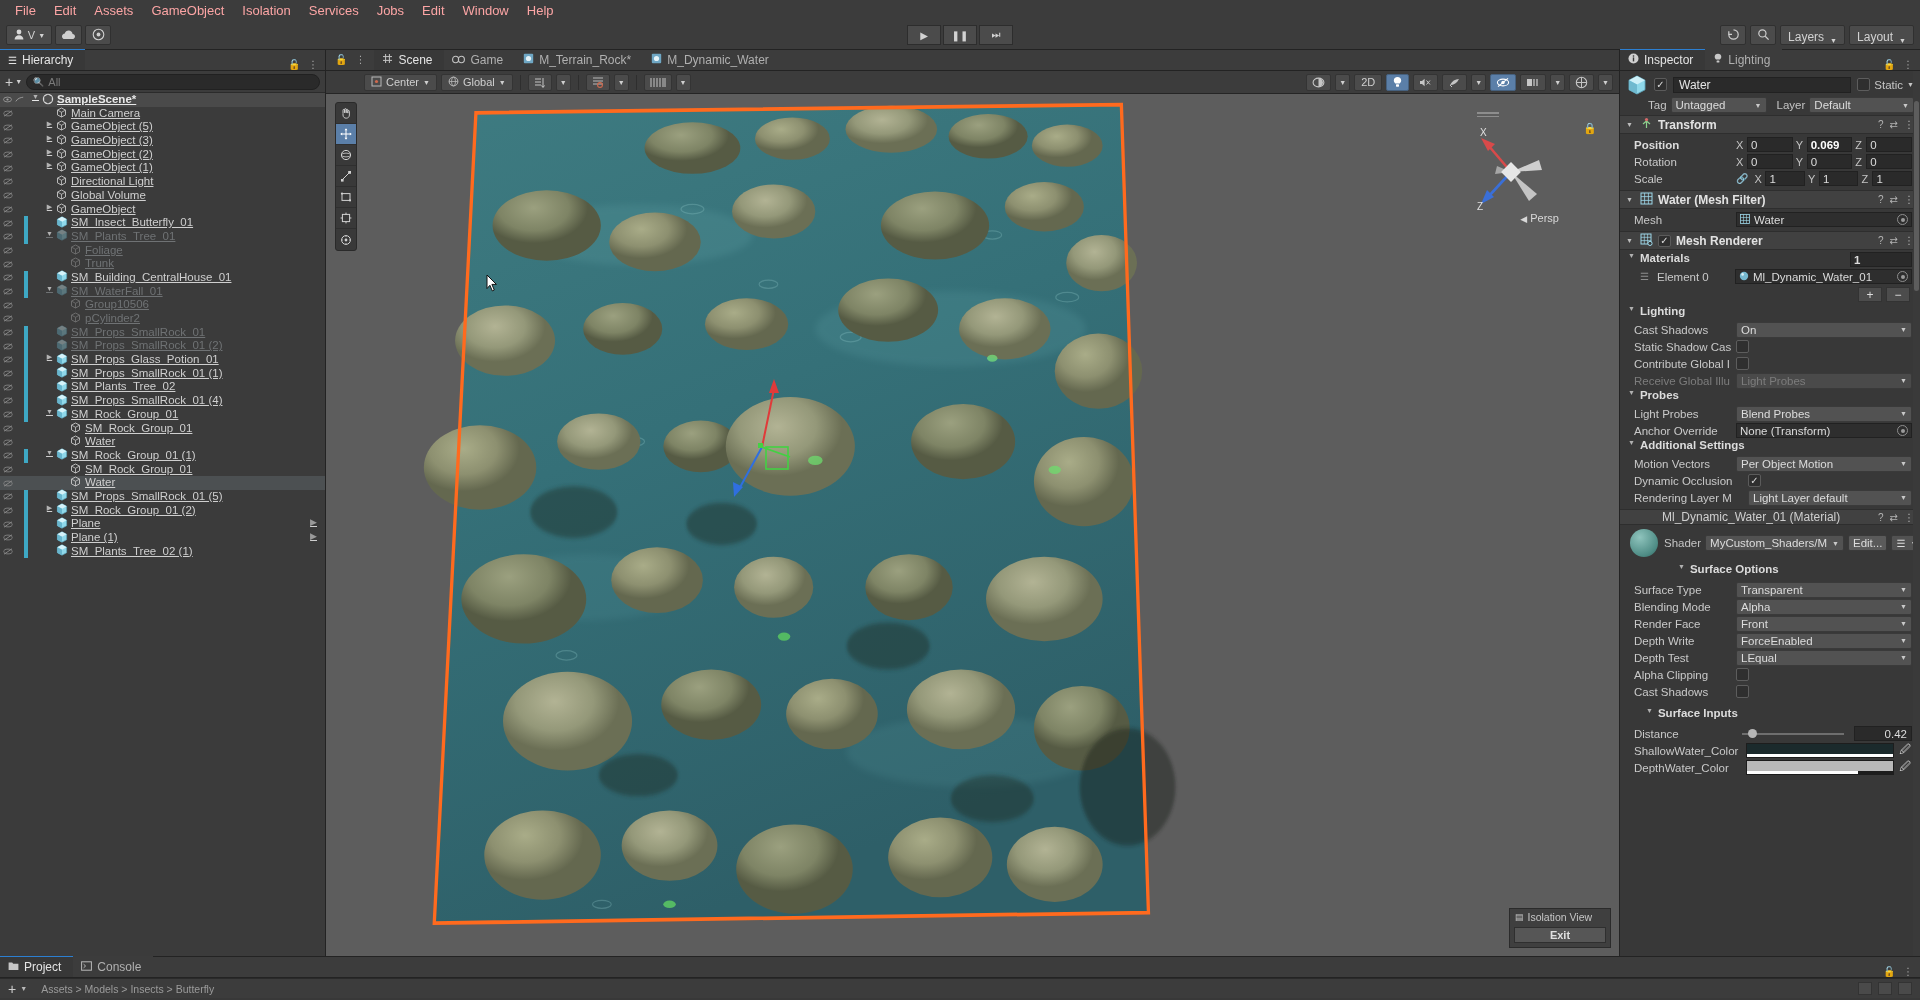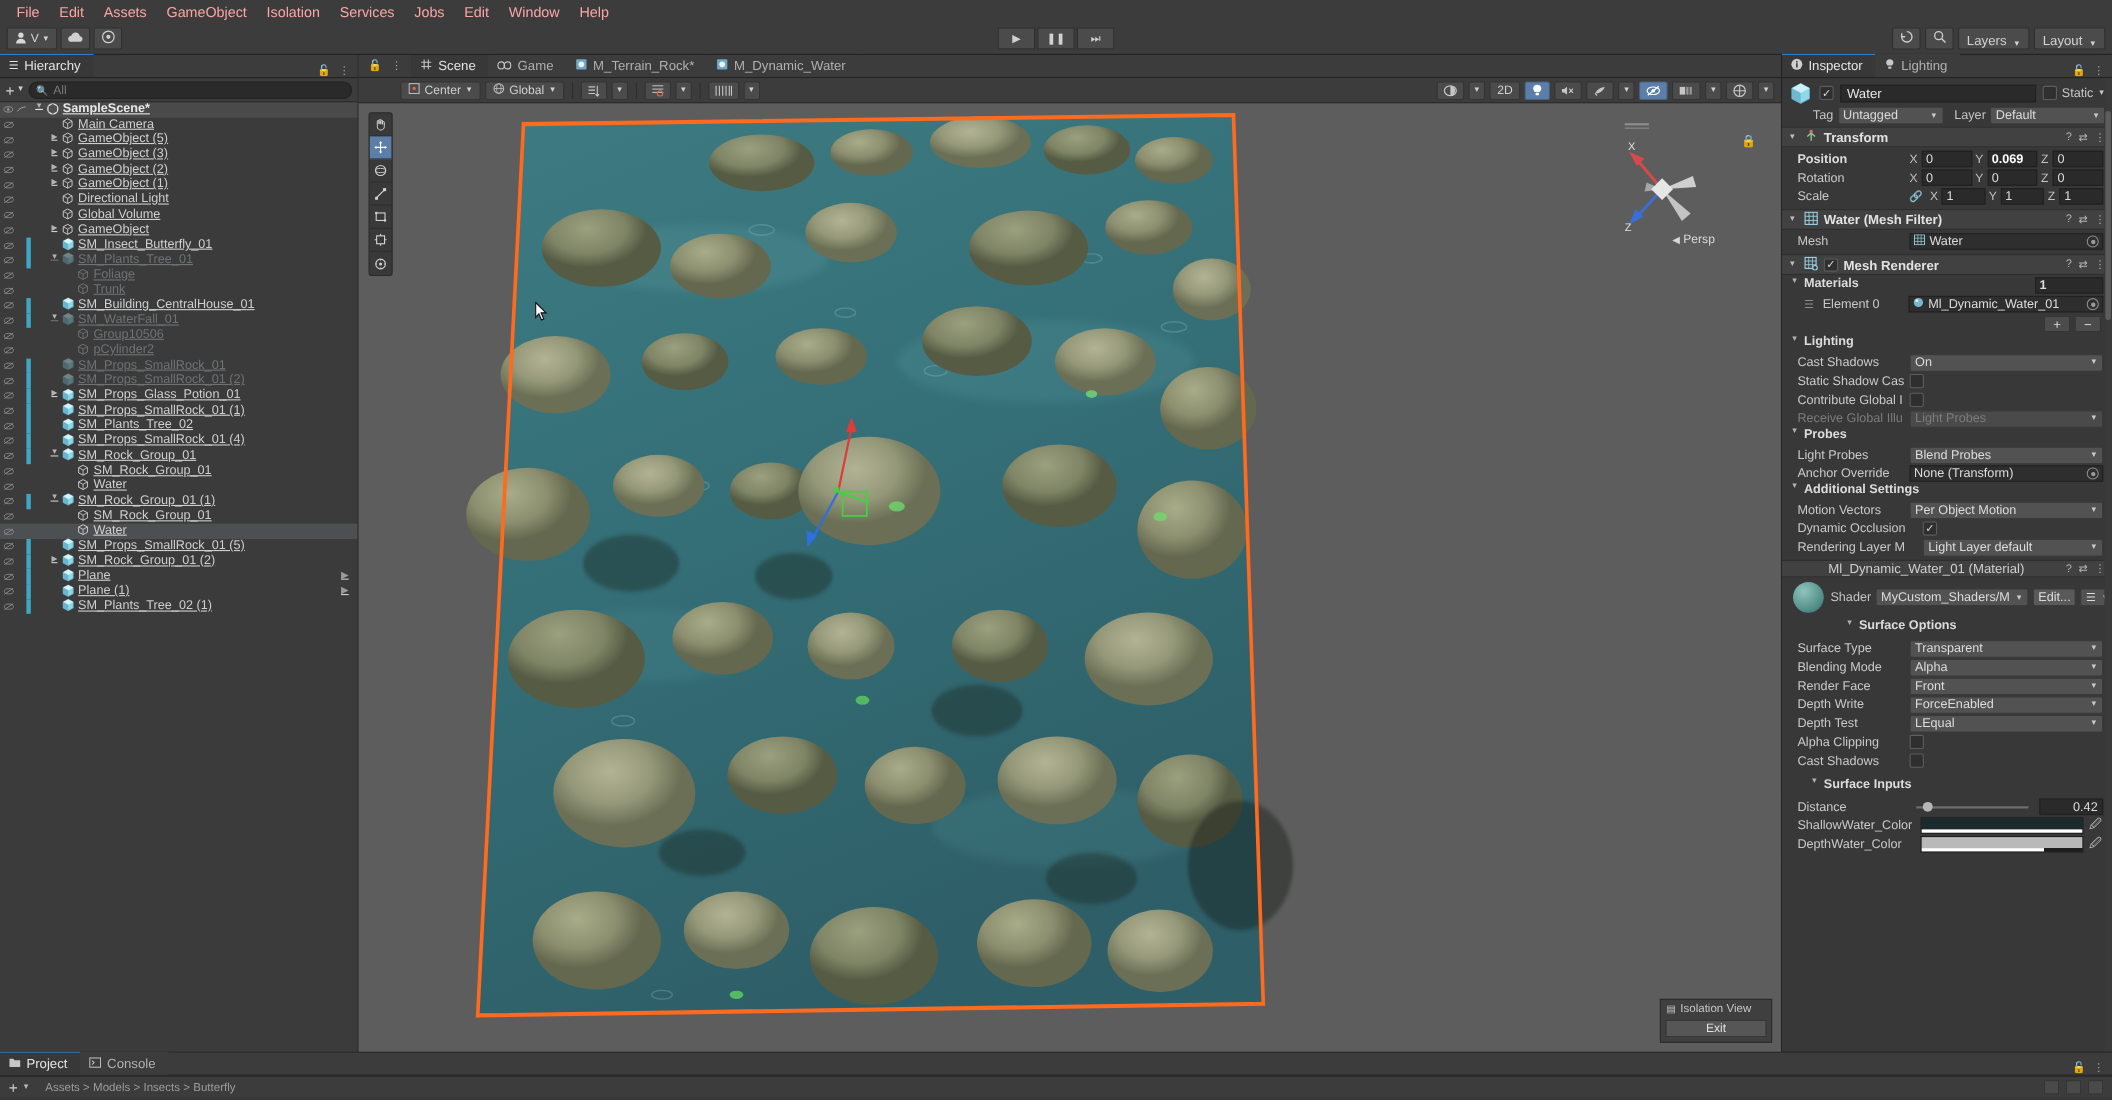--- a/index.html
+++ b/index.html
@@ -104,21 +104,21 @@
   .persp-label { position:absolute; right:60px; top:118px; color:#d8d8d8; font-size:11px; z-index:11; }
   .lock-ico { position:absolute; right:22px; top:28px; color:#b8b8b8; font-size:11px; z-index:11; }
   .view-handle { position:absolute; right:120px; top:18px; width:22px; height:8px; z-index:11; }
   .view-handle div { height:1.5px; background:#8d8d8d; margin-bottom:2px; }
 
   .isolation { position:absolute; right:8px; bottom:8px; width:102px; background:#3f3f3f;
                border:1px solid #2b2b2b; z-index:13; }
   .iso-title { height:16px; display:flex; align-items:center; gap:4px; padding:0 5px;
                font-size:10.5px; color:#c6c6c6; }
   .iso-exit { margin:2px 4px 4px 4px; height:16px; background:#565656; border:1px solid #2f2f2f;
-              display:flex; align-items:center; justify-content:center; font-size:11px; color:#e0e0e0; }
+              display:flex; align-items:center; justify-content:center; font-size:11px; color:#e0e0e0;font-weight:bold; }
 
   .cursor-arrow { position:absolute; z-index:30; width:12px; height:18px; pointer-events:none; }
 
   
   .inspector { width:300px; flex:0 0 300px; background:#383838; display:flex; flex-direction:column; min-height:0; }
   .insp-scroll { flex:1; overflow:hidden; position:relative; }
   .insp-scrollbar { position:absolute; right:0; top:0; width:7px; height:100%; background:#3a3a3a; }
 
   .nameRow { height:24px; display:flex; align-items:center; gap:6px; padding:3px 6px 0 6px; }
   .nameRow .cubeicon { width:22px; height:22px; flex:0 0 22px; }

